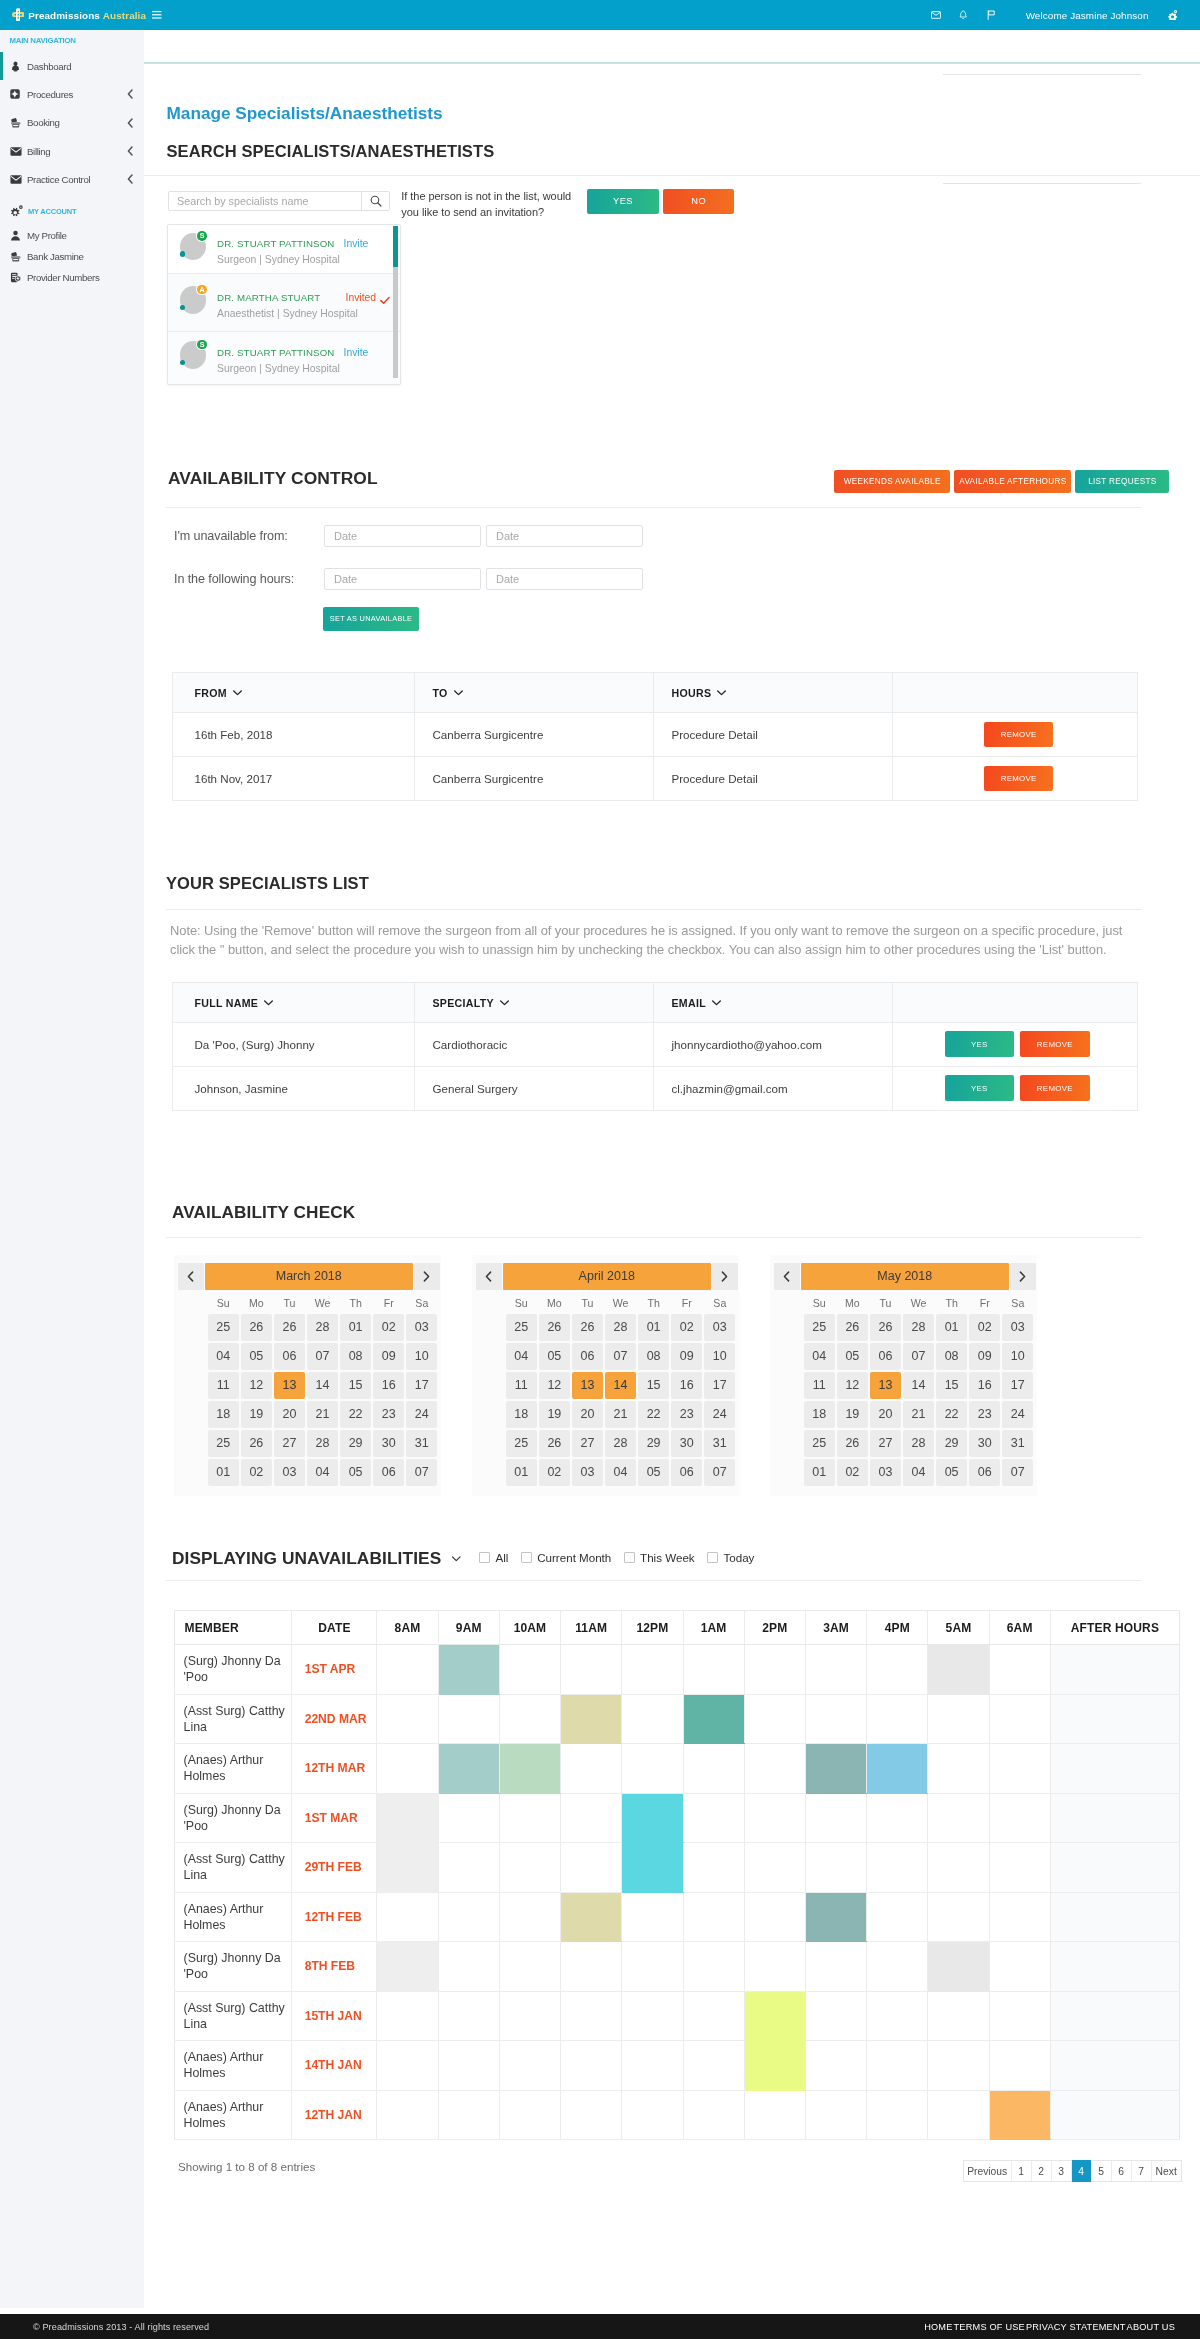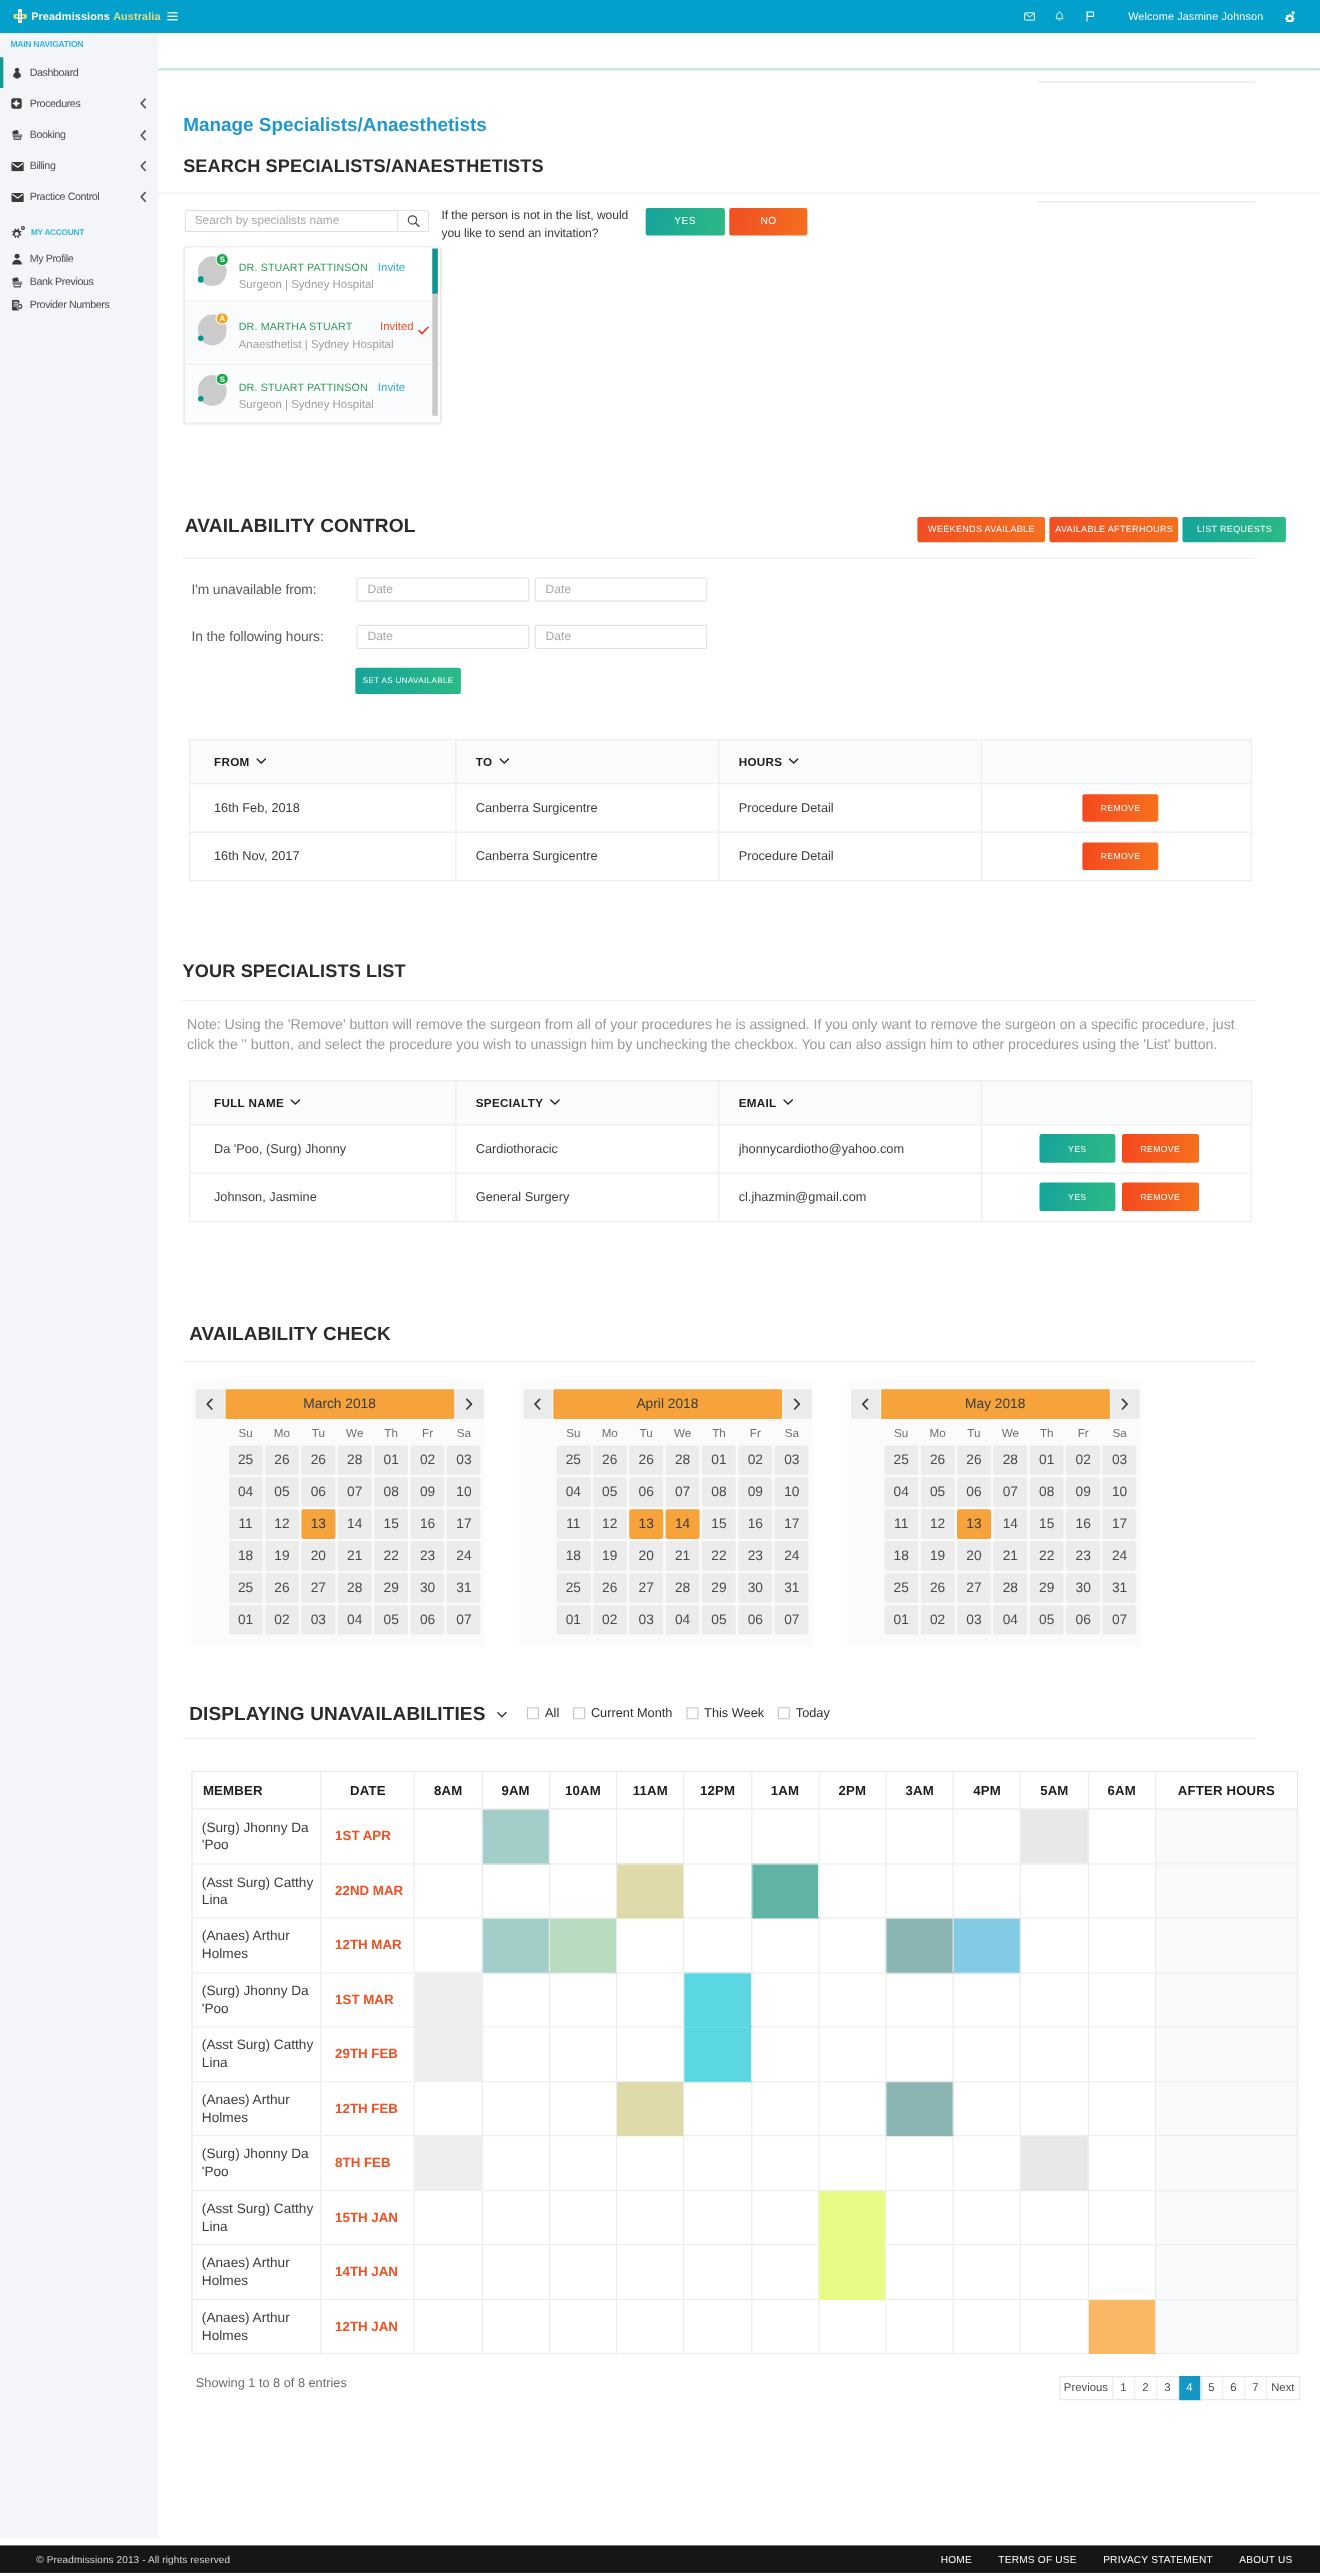--- a/index.html
+++ b/index.html
@@ -149,21 +149,21 @@
 .un-slot{}
 .showing{position:absolute;left:178px;top:2160px;font-size:11.6px;color:#6d6d6d}
 .pager{position:absolute;left:962.7px;top:2160.4px;height:21.7px;display:flex;align-items:stretch;border:1px solid #e6e6e6;background:#fff}
 .pg{font-size:10.3px;color:#4d4d4d;height:100%;display:flex;align-items:center;justify-content:center;cursor:pointer;border-right:1px solid #ececec;width:20px}
 .pg:first-child{width:48px}
 .pg:last-child{width:29px;border-right:none}
 .pg.act{background:#1597c6;color:#fff;margin:-1px 0;height:calc(100% + 2px)}
 
 .footer{position:absolute;left:0;top:2314px;width:1200px;height:25px;background:#161616;display:flex;align-items:center}
 .foot-copy{font-size:9.1px;color:#d8d8d8;padding-left:33px;letter-spacing:.1px}
-.foot-links{margin-left:auto;padding-right:25px;display:flex;gap:24px;align-items:center}
+.foot-links{margin-left:auto;padding-right:25px;display:flex;gap:1px;align-items:center}
 .flink{font-size:9.2px;color:#fff;letter-spacing:.2px;cursor:pointer;white-space:nowrap}
 </style>
 </head>
 <body>
 
 <div class="page">
 
   <div class="topbar">
     <div class="brand">
       <span class="brand-logo">
@@ -324,21 +324,21 @@
         </div>
         <div class="nav-item">
           <span class="nav-ico">
             <svg width="11.5" height="10" viewBox="0 0 18 16">
               <path d="M2.1 2.6c0-1 .8-1.8 1.8-1.8h4.9c1 0 1.8.8 1.8 1.8v4.1H2.1z" fill="#3d3d3d" transform="rotate(-16 6.3 4)"></path>
               <rect x="1.5" y="6.4" width="15" height="4.1" rx="2" fill="#909090"></rect>
               <path d="M3.5 9.4h11v4.6a1 1 0 0 1-1 1h-9a1 1 0 0 1-1-1z" fill="#606060"></path>
               <rect x="5" y="11.1" width="8" height="1.7" rx=".5" fill="#fff"></rect>
             </svg>
           </span>
-          <span class="nav-label">Bank Previous</span>
+          <span class="nav-label">Bank Jasmine</span>
         </div>
         <div class="nav-item">
           <span class="nav-ico">
             <svg width="11" height="11" viewBox="0 0 16 16">
               <rect x="1.4" y="1.2" width="9.6" height="13.6" rx="1.6" fill="#3a3a3a"></rect>
               <rect x="3.2" y="3.3" width="6" height="1.3" fill="#fff"></rect>
               <rect x="3.2" y="5.9" width="6" height="1.3" fill="#fff"></rect>
               <rect x="3.2" y="8.5" width="3.2" height="1.3" fill="#fff"></rect>
               <circle cx="11.6" cy="9.6" r="4" fill="#3a3a3a" stroke="#f4f5f9" stroke-width="1.2"></circle>
               <path d="M11 7.6h1.3v1.4h1.4v1.3h-1.4v1.4H11v-1.4H9.6V9z" fill="#fff"></path>

